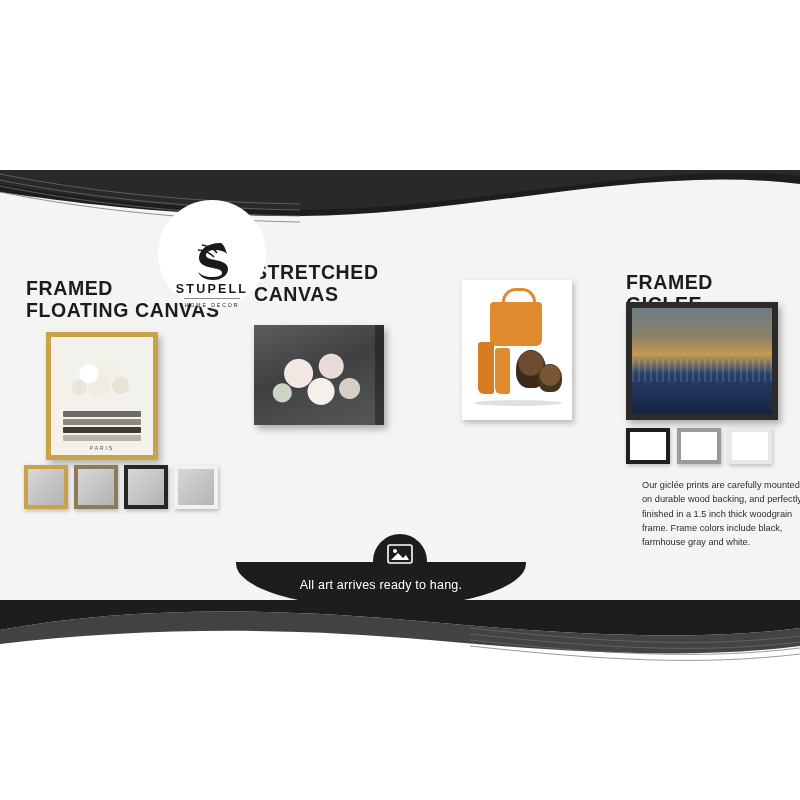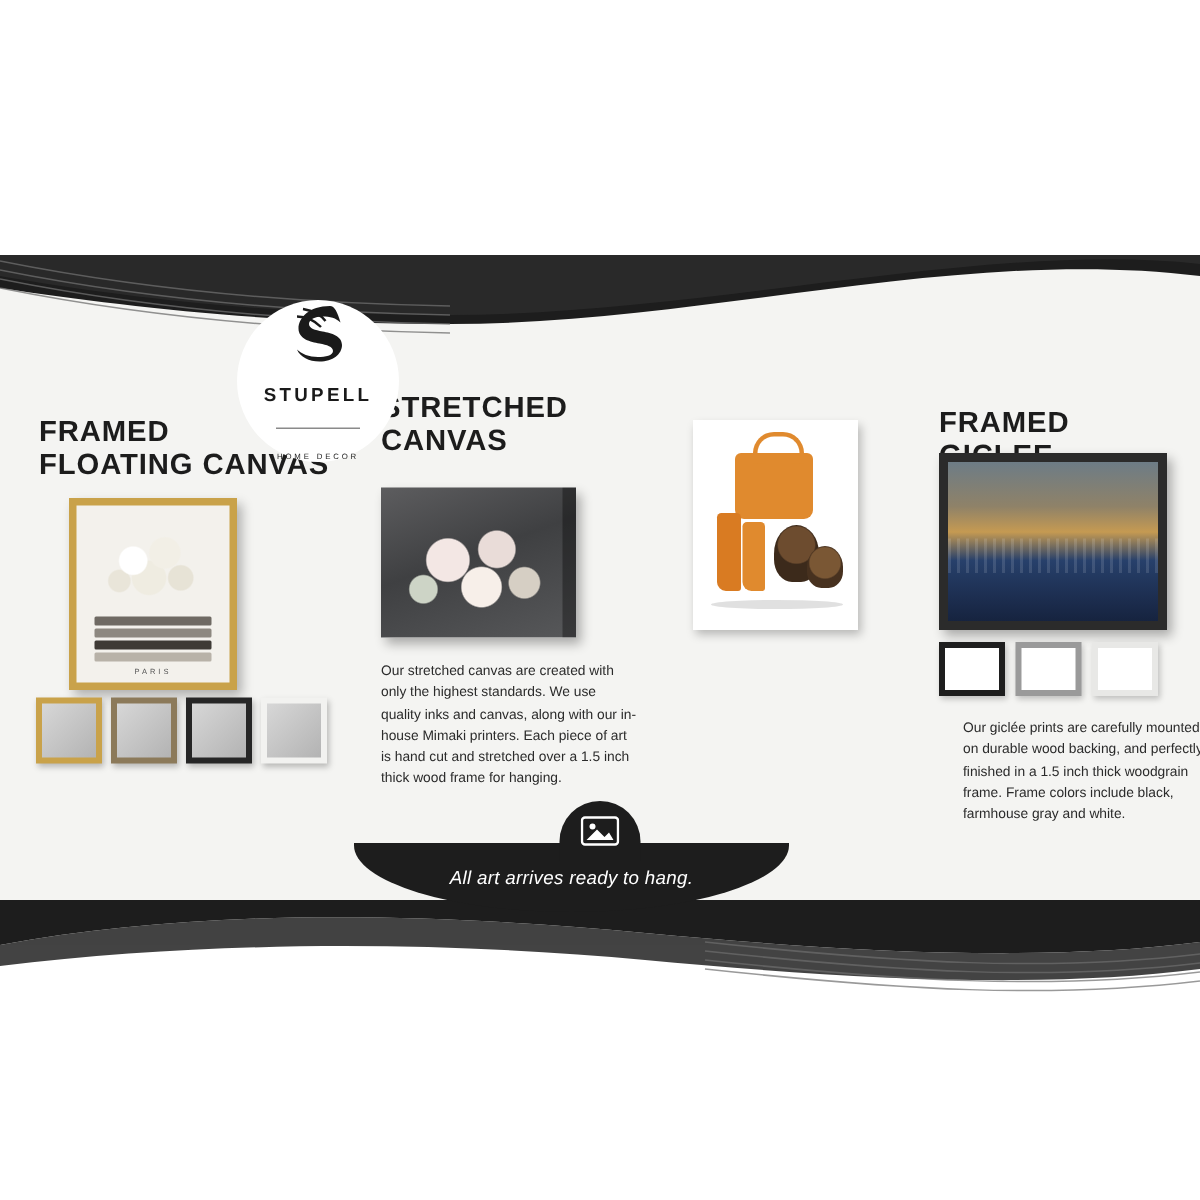--- a/index.html
+++ b/index.html
@@ -41,21 +41,21 @@
     position: absolute;
     left: 158px;
     top: 200px;
     width: 108px;
     height: 108px;
     border-radius: 50%;
     background: #ffffff;
     display: flex;
     flex-direction: column;
     align-items: center;
-    justify-content: space-between;
+    justify-content: flex-end;
     z-index: 6;
   }
   .logo-mark {
     width: 44px;
     height: 42px;
     margin-bottom: 2px;
   }
   .logo-word {
     font-size: 12.5px;
     letter-spacing: 2.2px;
@@ -318,21 +318,20 @@
     left: 236px;
     top: 562px;
     width: 290px;
     height: 46px;
     background: #1d1d1d;
     border-radius: 0 0 150px 150px / 0 0 46px 46px;
     display: flex;
     align-items: flex-start;
     justify-content: center;
     z-index: 5;
-    font-style: italic;
   }
   .ribbon-text {
     color: #ffffff;
     font-size: 12.5px;
     margin-top: 16px;
     letter-spacing: 0.2px;
   }
   .ribbon-icon {
     position: absolute;
     left: 50%;
@@ -430,21 +429,20 @@
 
   <div class="col" id="col2">
     <div class="col-title">
       <span>STRETCHED</span><br>
       <span>CANVAS</span>
     </div>
   </div>
   <div class="sc-art">
     <div class="sc-edge"></div>
   </div>
-  <div class="col-body" id="col2-body">Our stretched canvas are created with only the highest standards. We use quality inks and canvas, along with our in-house Mimaki printers. Each piece of art is hand cut and stretched over a 1.5 inch thick wood frame for hanging.</div>
 
   <div class="wp-art">
     <div class="wp-bag"></div>
     <div class="wp-boot"></div>
     <div class="wp-boot2"></div>
     <div class="wp-dog"></div>
     <div class="wp-dog2"></div>
     <div class="wp-shadow"></div>
   </div>
 

